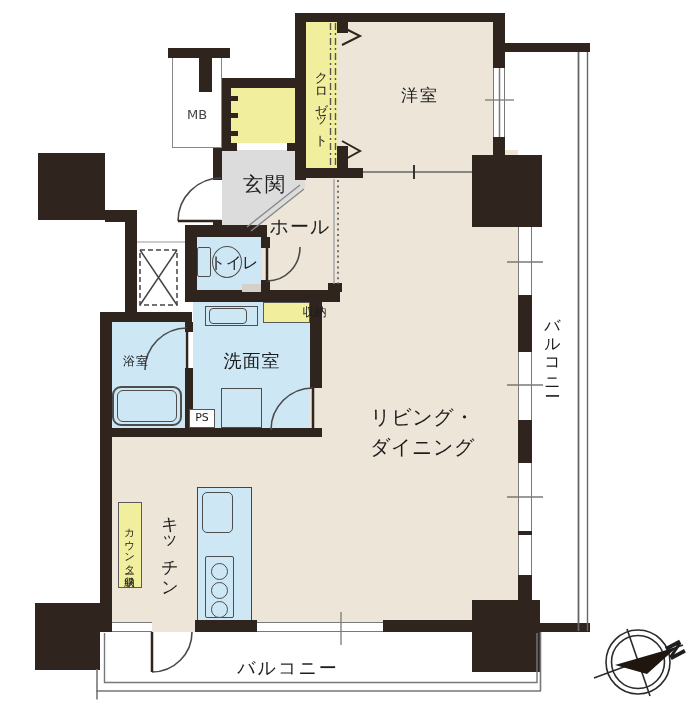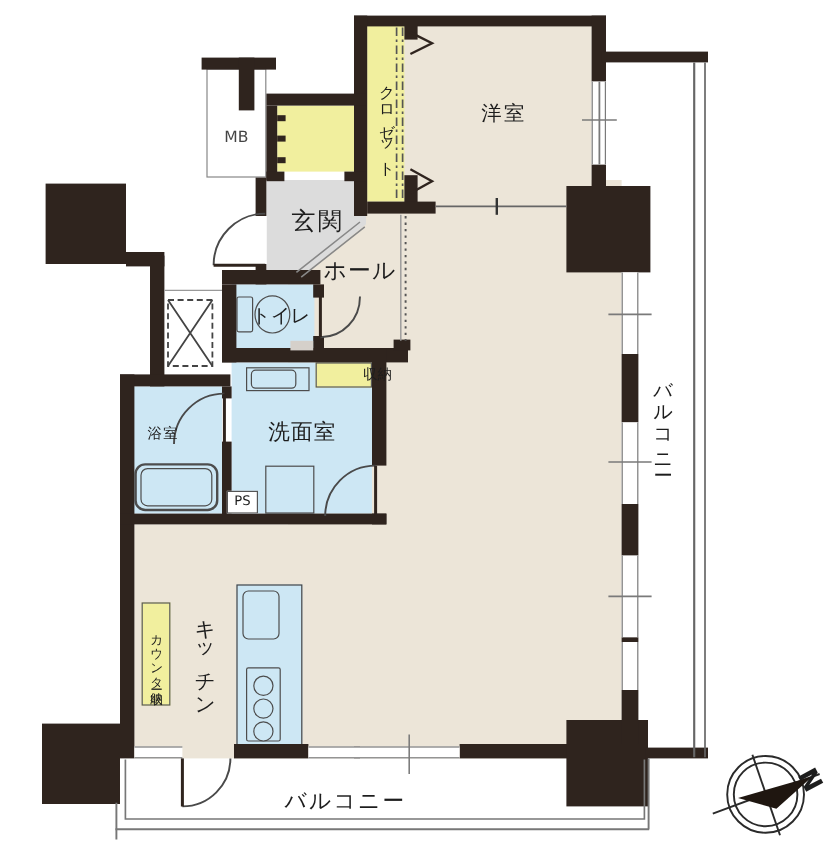--- a/index.html
+++ b/index.html
@@ -162,20 +162,22 @@
 
   <div class="lbl" style="left:385px;top:82px;width:70px;height:26px;font-size:17px;letter-spacing:2px;">洋室</div>
   <div class="vlbl" style="left:308px;top:58px;width:26px;height:88px;font-size:13px;letter-spacing:1px;">クロゼット</div>
   <div class="lbl" style="left:172px;top:106px;width:50px;height:18px;font-size:13px;color:#444;">MB</div>
   <div class="lbl" style="left:230px;top:172px;width:70px;height:24px;font-size:20px;letter-spacing:2px;">玄関</div>
   <div class="lbl" style="left:262px;top:214px;width:76px;height:24px;font-size:19px;letter-spacing:1px;">ホール</div>
   <div class="lbl" style="left:203px;top:253px;width:62px;height:20px;font-size:16px;">トイレ</div>
   <div class="lbl" style="left:263px;top:302px;width:47px;height:21px;font-size:12px;margin-left:28px;">収納</div>
   <div class="lbl" style="left:106px;top:351px;width:60px;height:22px;font-size:12px;letter-spacing:1px;">浴室</div>
   <div class="lbl" style="left:202px;top:350px;width:100px;height:22px;font-size:18px;letter-spacing:1px;">洗面室</div>
+  <div class="lbl" style="left:350px;top:403px;width:145px;height:58px;font-size:20px;line-height:1.5;letter-spacing:0.5px;">リビング・
+ダイニング</div>
   <div class="vlbl" style="left:158px;top:503px;width:26px;height:90px;font-size:17px;letter-spacing:2px;">キッチン</div>
   <div class="vlbl" style="left:118px;top:502px;width:24px;height:86px;font-size:10.5px;">カウンター収納</div>
   <div class="lbl" style="left:189px;top:409px;width:26px;height:19px;background:#fff;border:1px solid #555;box-sizing:border-box;">
     <span style="font-size:11px;">PS</span>
   </div>
   <div class="vlbl" style="left:540px;top:293px;width:24px;height:110px;font-size:16px;letter-spacing:2px;">バルコニー</div>
   <div class="lbl" style="left:233px;top:655px;width:110px;height:26px;font-size:18px;letter-spacing:2px;">バルコニー</div>
 
 </div>
 

